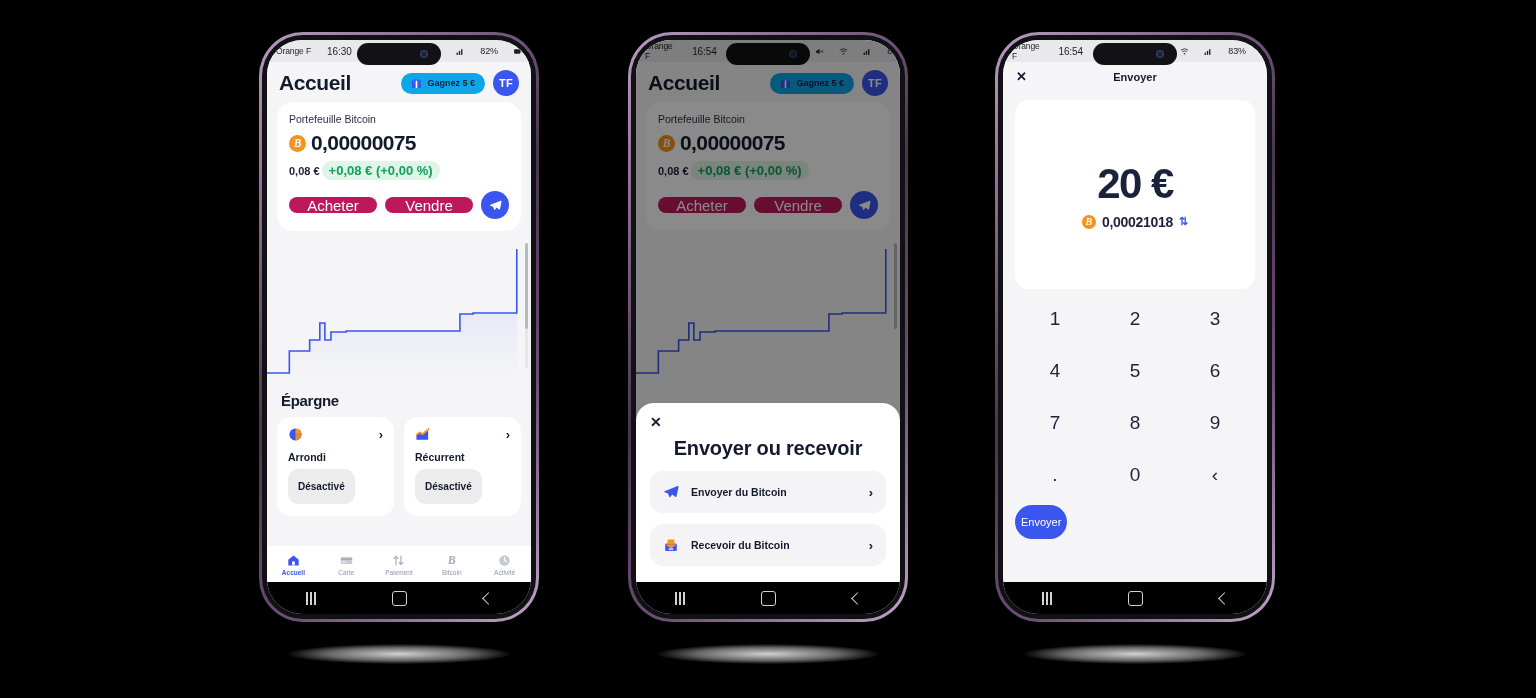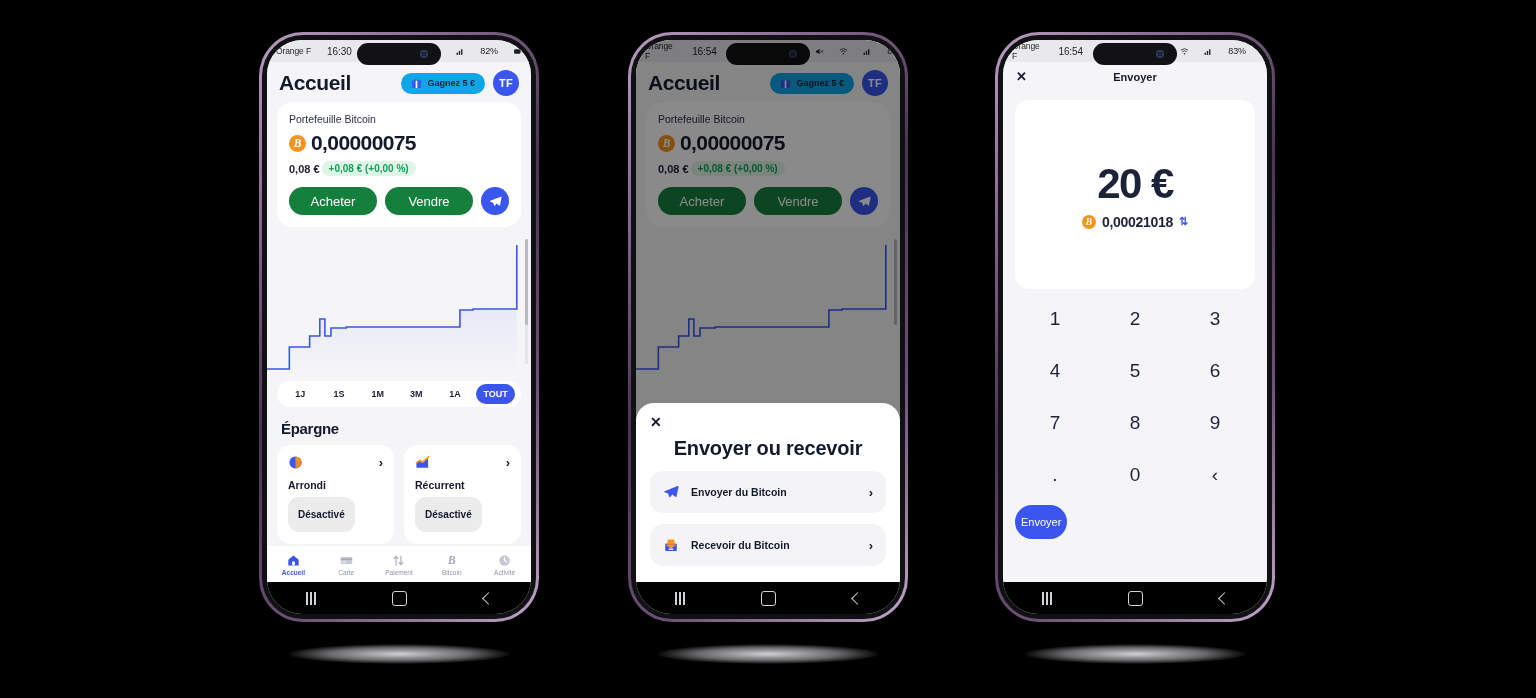--- a/index.html
+++ b/index.html
@@ -151,30 +151,30 @@
     font-size: 11.5px; font-weight: bold; font-style: italic;
     display:flex; align-items:center; justify-content:center;
     font-family: "Liberation Serif", serif;
   }
   .wallet-amount { font-size: 21px; font-weight: bold; color: #141a2e; letter-spacing: -0.6px; }
   .wallet-sub-row { display: flex; align-items: center; gap: 2px; margin-top: 6px; }
   .wallet-fiat { font-size: 11px; font-weight: bold; color: #1b2036; }
   .wallet-delta {
     background: #dff5e7; color: #14a05a;
     border-radius: 9px; padding: 2px 7px;
-    font-size: 10px; font-weight: bold;
+    font-size: 13px; font-weight: bold;
   }
   .wallet-btn-row { display: flex; align-items: center; gap: 8px; margin-top: 11px; }
   .wallet-btn {
     flex: 1;
-    height: 28px;
+    height: 16px;
     border-radius: 14px;
-    background: #15803d;
+    background: #be185d;
     color: #fff;
-    font-size: 13px;
+    font-size: 15px;
     display: flex; align-items: center; justify-content: center;
     border: none;
     font-family: "Liberation Sans", sans-serif;
   }
   .send-circle {
     width: 28px; height: 28px; border-radius: 50%;
     background: #3b56ef;
     display: flex; align-items: center; justify-content: center;
     flex: 0 0 28px;
   }
@@ -484,28 +484,20 @@
             <stop offset="100%" stop-color="#3b56ef" stop-opacity="0.0"></stop>
           </linearGradient>
         </defs>
         <path d="M0,134 L22,134 L22,112 L42,112 L42,101 L52,101 L52,84 L57,84 L57,101 L63,101 L63,93 L78,93 L78,92 L190,92 L190,75 L203,75 L203,74 L246,74 L246,10 L246,140 L0,140 Z" fill="url(#chartFill1)"></path>
         <path d="M0,134 L22,134 L22,112 L42,112 L42,101 L52,101 L52,84 L57,84 L57,101 L63,101 L63,93 L78,93 L78,92 L190,92 L190,75 L203,75 L203,74 L246,74 L246,10" fill="none" stroke="#3b56ef" stroke-width="1.6" vector-effect="non-scaling-stroke"></path>
       </svg>
       <div class="scrollbar-track"></div>
       <div class="scrollbar-thumb"></div>
     </div>
 
-    <div class="range-bar">
-      <div class="range-item">1J</div>
-      <div class="range-item">1S</div>
-      <div class="range-item">1M</div>
-      <div class="range-item">3M</div>
-      <div class="range-item">1A</div>
-      <div class="range-item active">TOUT</div>
-    </div>
 
     <div class="section-title">Épargne</div>
 
     <div class="save-row">
       <div class="save-card">
         <div class="save-top">
           <svg width="15" height="15" viewBox="0 0 16 16">
               <circle cx="8" cy="8" r="6.5" fill="#3b56ef"></circle>
               <path d="M8 8V1.5A6.5 6.5 0 0114.5 8z" fill="#f7931a"></path>
               <path d="M8 8h6.5A6.5 6.5 0 018 14.5z" fill="#f7931a" opacity="0.9"></path>

